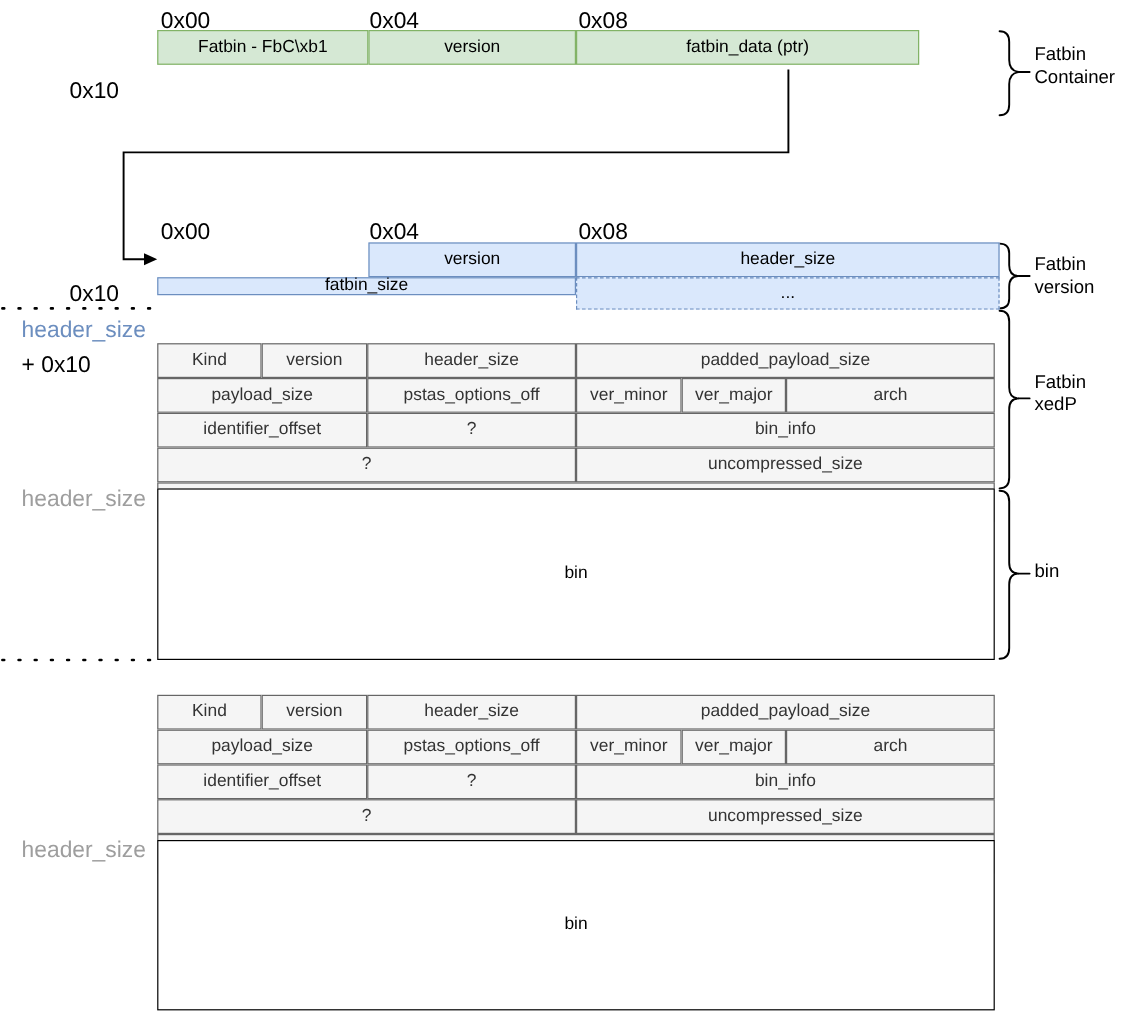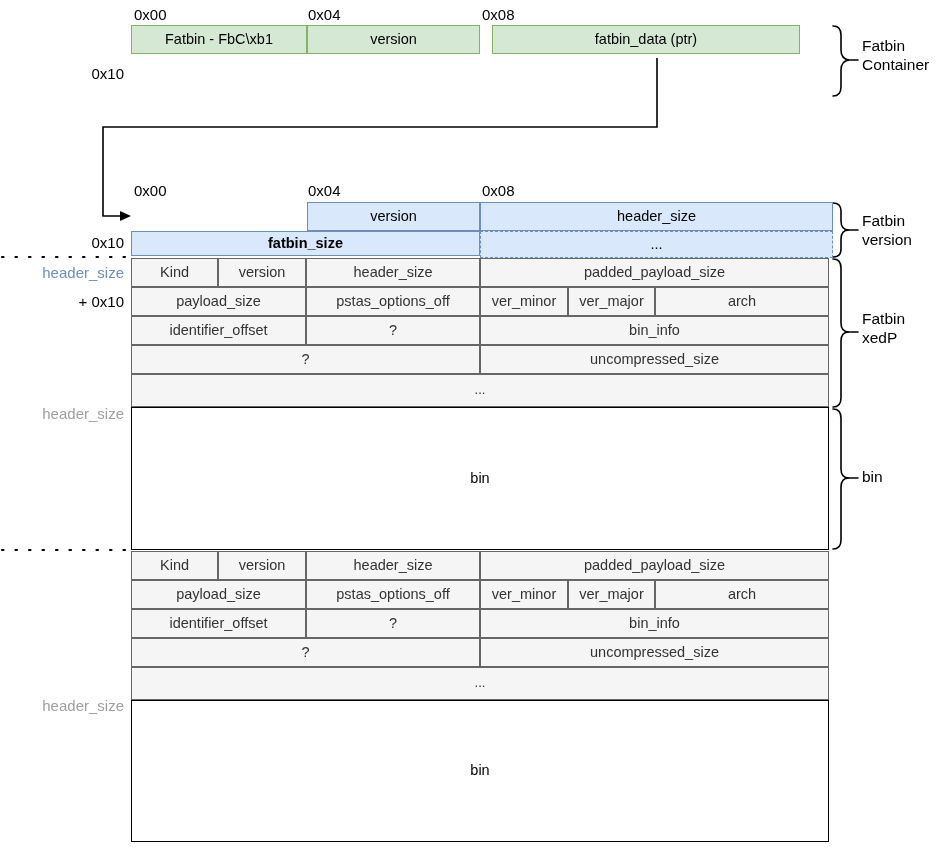--- a/index.html
+++ b/index.html
@@ -5,25 +5,25 @@
   html,body{margin:0;padding:0;background:#ffffff;}
   body{width:937px;height:855px;font-family:"Liberation Sans",sans-serif;color:#000;}
   #stage{position:relative;width:937px;height:855px;overflow:hidden;}
 
   .cell{position:absolute;box-sizing:border-box;display:flex;align-items:center;
         justify-content:center;font-size:14.5px;line-height:1.1;white-space:nowrap;}
 
   .green{background:#d5e8d4;border:1px solid #82b366;}
   .blue{background:#dae8fc;border:1px solid #6c8ebf;}
   .blue-dash{background:#dae8fc;border:1px dashed #6c8ebf;}
-  .grey{background:#f5f5f5;border:1px solid #666666;color:#333333;}
+  .grey{background:#f5f5f5;border:1px solid #666666;color:#333333;margin-top:28px;}
   .white{background:#ffffff;border:1.6px solid #000000;}
 
-  .lbl{position:absolute;font-size:15px;white-space:nowrap;line-height:1.25;}
-  .lbl.right{text-align:right;}
+  .lbl{position:absolute;font-size:19px;white-space:nowrap;line-height:1.25;}
+  .lbl.right{text-align:left;}
   .off{color:#000;}
   .blue-txt{color:#6c8ebf;}
   .grey-txt{color:#9e9e9e;}
 
   .brace-lbl{position:absolute;font-size:15.5px;line-height:1.22;color:#000;white-space:nowrap;}
 
   svg.layer{position:absolute;left:0;top:0;width:937px;height:855px;overflow:visible;
             pointer-events:none;}
 </style>
 </head>
@@ -64,35 +64,35 @@
     </g>
   </svg>
 
   <div class="lbl off" style="left:134px;top:6px;">0x00</div>
   <div class="lbl off" style="left:308px;top:6px;">0x04</div>
   <div class="lbl off" style="left:482px;top:6px;">0x08</div>
   <div class="lbl off right" style="left:58px;top:65px;width:66px;">0x10</div>
 
   <div class="cell green" style="left:131px;top:25px;width:176px;height:29px;">Fatbin - FbC\xb1</div>
   <div class="cell green" style="left:307px;top:25px;width:173px;height:29px;">version</div>
-  <div class="cell green" style="left:492px;top:25px;width:308px;height:29px;">fatbin_data (ptr)</div>
+  <div class="cell green" style="left:480px;top:25px;width:286px;height:29px;">fatbin_data (ptr)</div>
 
   <div class="brace-lbl" style="left:862px;top:37px;">
     <div>Fatbin</div>
     <div>Container</div>
   </div>
 
   <div class="lbl off" style="left:134px;top:182px;">0x00</div>
   <div class="lbl off" style="left:308px;top:182px;">0x04</div>
   <div class="lbl off" style="left:482px;top:182px;">0x08</div>
   <div class="lbl off right" style="left:58px;top:234px;width:66px;">0x10</div>
 
   <div class="cell blue" style="left:307px;top:202px;width:173px;height:29px;">version</div>
   <div class="cell blue" style="left:480px;top:202px;width:353px;height:29px;">header_size</div>
-  <div class="cell blue" style="left:131px;top:231px;width:349px;height:25px;font-weight:bold;">fatbin_size</div>
+  <div class="cell blue" style="left:131px;top:231px;width:349px;height:15px;">fatbin_size</div>
   <div class="cell blue-dash" style="left:480px;top:231px;width:353px;height:27px;">...</div>
 
   <div class="brace-lbl" style="left:862px;top:212px;">
     <div>Fatbin</div>
     <div>version</div>
   </div>
 
   <div class="lbl blue-txt right" style="left:18px;top:264px;width:106px;">header_size</div>
   <div class="lbl off right" style="left:18px;top:293px;width:106px;">+ 0x10</div>
 

